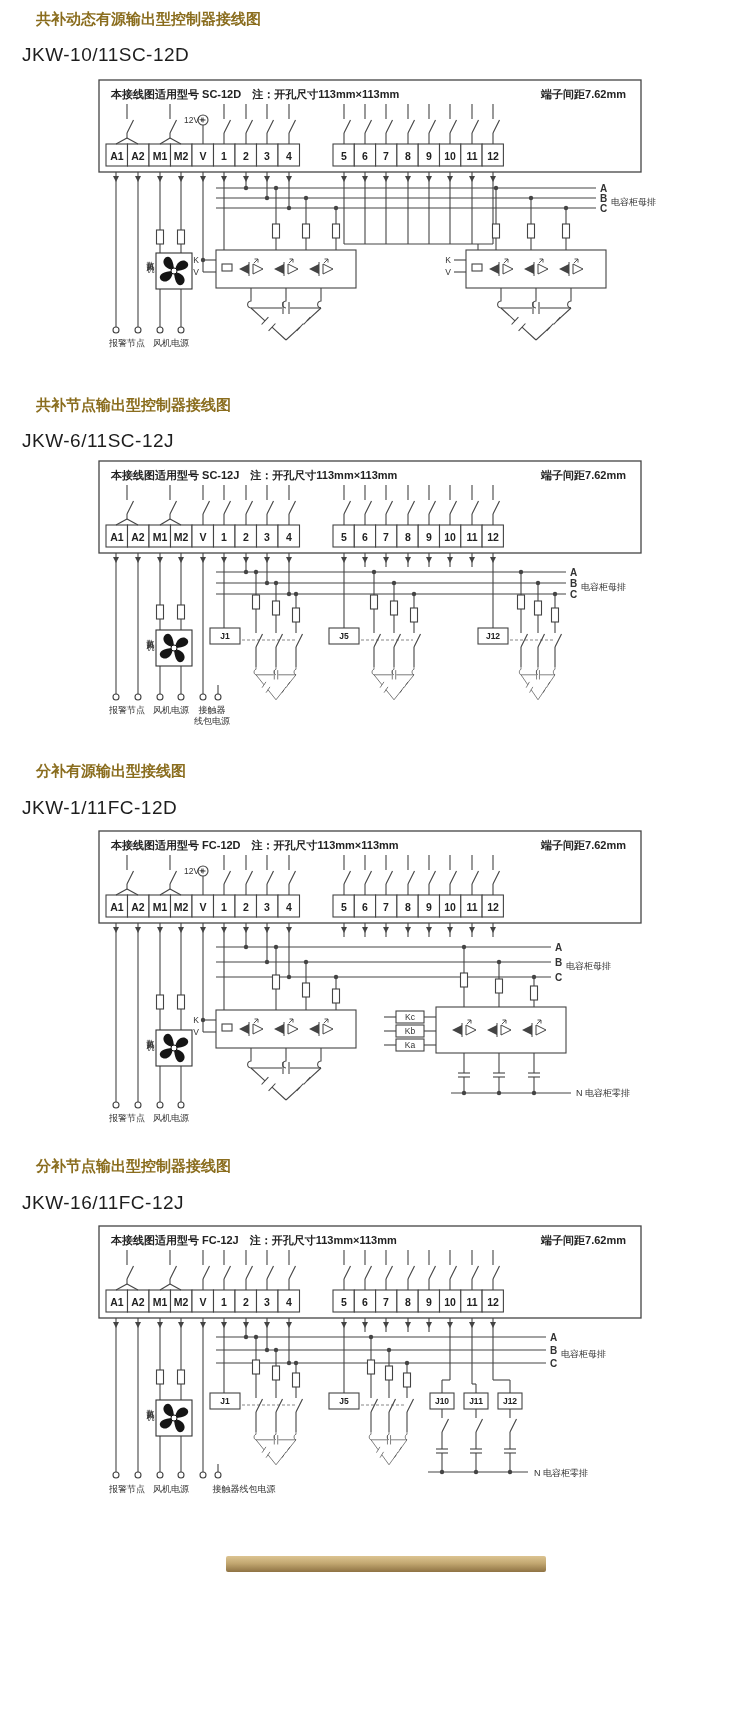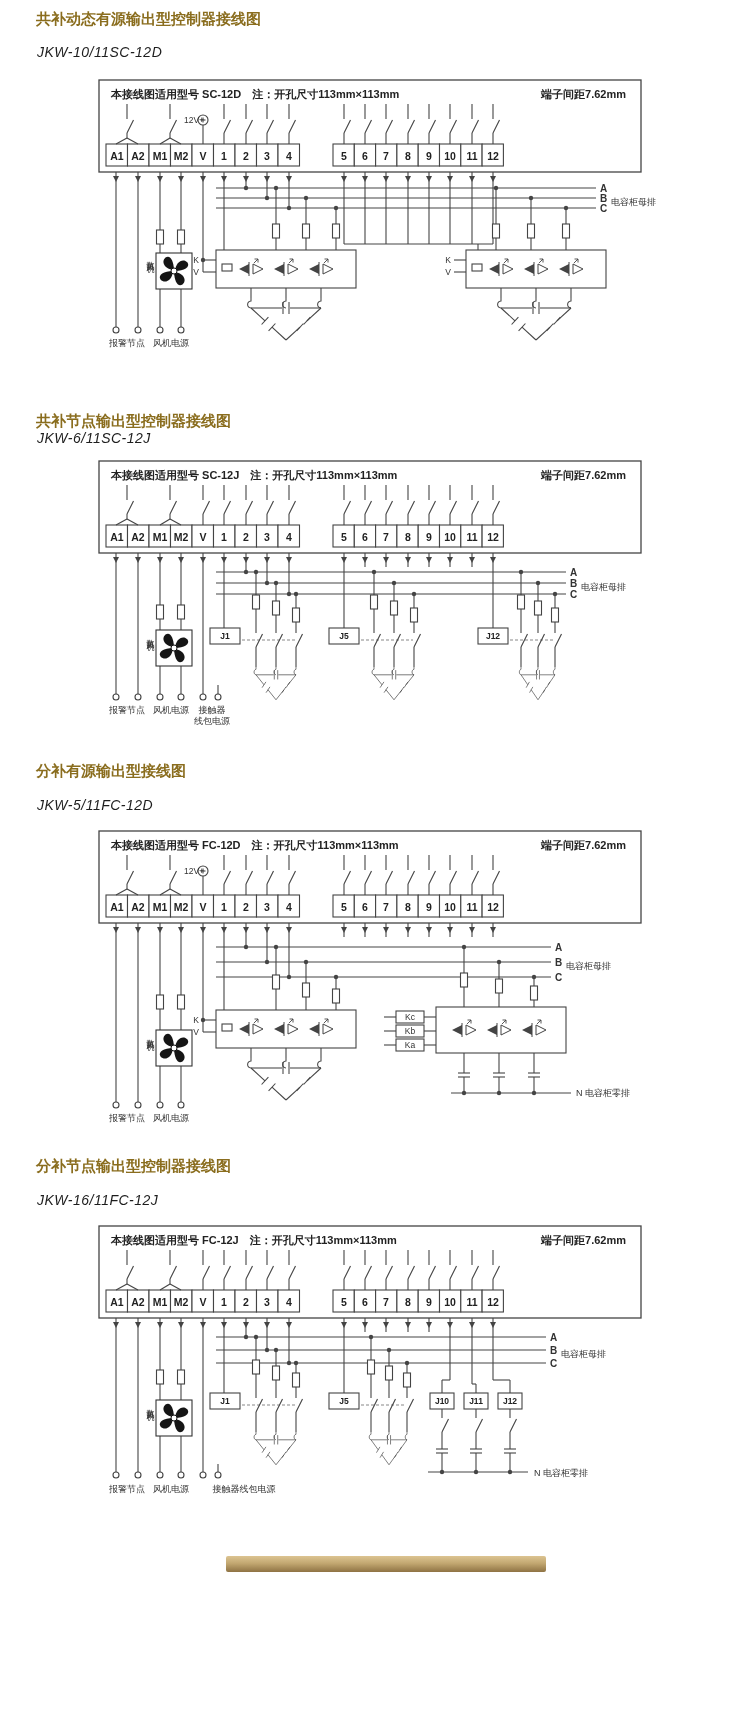--- a/index.html
+++ b/index.html
@@ -1,20 +1,20 @@
 <!DOCTYPE html>
 <html><head>
 <meta charset="utf-8">
 <style>
   * { margin:0; padding:0; box-sizing:border-box; }
   html,body { background:#ffffff; }
   body { font-family:"Liberation Sans", sans-serif; }
   .page { position:relative; width:750px; height:1711px; background:#fff; overflow:hidden;margin-left:11px; }
   .sec-title { position:absolute; left:25px; font-size:15px; font-weight:bold; color:#8a6d1e; }
-  .sec-model { position:absolute; left:26px; font-size:14px; color:#1d1d1d; letter-spacing:.5px;font-style:italic; }
+  .sec-model { position:absolute; left:11px; font-size:19px; color:#1d1d1d; letter-spacing:.5px; }
   svg.diagram { position:absolute; left:55px; }
   text { font-family:"Liberation Sans", sans-serif; }
   .t-label { font-size:10.5px; font-weight:bold; fill:#222; stroke:none; text-anchor:middle; }
   .hdr { font-size:11px; font-weight:bold; fill:#222; }
   .cn { font-size:9px; fill:#333; text-anchor:middle; }
   .phase { font-size:10px; font-weight:bold; fill:#333; }
   .buslab { font-size:9px; fill:#333; }
   .kv { font-size:8.5px; fill:#333; text-anchor:middle; }
   .relay { font-size:8.5px; font-weight:bold; fill:#222; text-anchor:middle; }
   .vert { writing-mode:vertical-rl; text-orientation:upright; font-size:8px; fill:#333; letter-spacing:1px; }
@@ -317,21 +317,21 @@
     <text class="phase" x="534" y="118">A</text>
     <text class="phase" x="534" y="128">B</text>
     <text class="phase" x="534" y="138">C</text>
     <text class="buslab" x="545" y="131">电容柜母排</text>
     <text class="cn" x="61" y="272">报警节点</text>
     <text class="cn" x="105" y="272">风机电源</text>
     <text class="vert" x="84" y="181">散热风机</text>
   </g>
 </svg>
 
-<div class="sec-title" style="top:412px">共补节点输出型控制器接线图</div>
+<div class="sec-title" style="top:396px">共补节点输出型控制器接线图</div>
 <div class="sec-model" style="top:430px">JKW-6/11SC-12J</div>
 
 <svg class="diagram" style="top:455px" width="660" height="285" viewBox="0 0 660 285">
   <rect x="33" y="6" width="542" height="92" fill="#fff" stroke="#444" stroke-width="1.3"></rect>
   <use href="#term-head"></use>
   <g stroke="#444" stroke-width="1.1" fill="none">
     <use href="#sym-contact" x="137" y="40"></use>
         <line x1="137" y1="30" x2="137" y2="40"></line>
         <line x1="137" y1="64" x2="137" y2="70"></line>
   </g>
@@ -440,21 +440,21 @@
     <text class="buslab" x="515" y="135">电容柜母排</text>
     <text class="cn" x="61" y="258">报警节点</text>
     <text class="cn" x="105" y="258">风机电源</text>
     <text class="cn" x="146" y="258">接触器</text>
     <text class="cn" x="146" y="269">线包电源</text>
     <text class="vert" x="84" y="178">散热风机</text>
   </g>
 </svg>
 
 <div class="sec-title" style="top:762px">分补有源输出型接线图</div>
-<div class="sec-model" style="top:797px">JKW-5/11FC-12D</div>
+<div class="sec-model" style="top:797px">JKW-1/11FC-12D</div>
 
 <svg class="diagram" style="top:825px" width="660" height="312" viewBox="0 0 660 312">
   <rect x="33" y="6" width="542" height="92" fill="#fff" stroke="#444" stroke-width="1.3"></rect>
   <use href="#term-head"></use>
   <g stroke="#444" stroke-width="1.1" fill="none">
     <circle cx="137" cy="46" r="5" fill="#fff"></circle>
         <line x1="134.5" y1="46" x2="139.5" y2="46"></line>
     <line x1="137" y1="43.5" x2="137" y2="48.5"></line>
         <line x1="137" y1="51" x2="137" y2="70"></line>
   </g>

